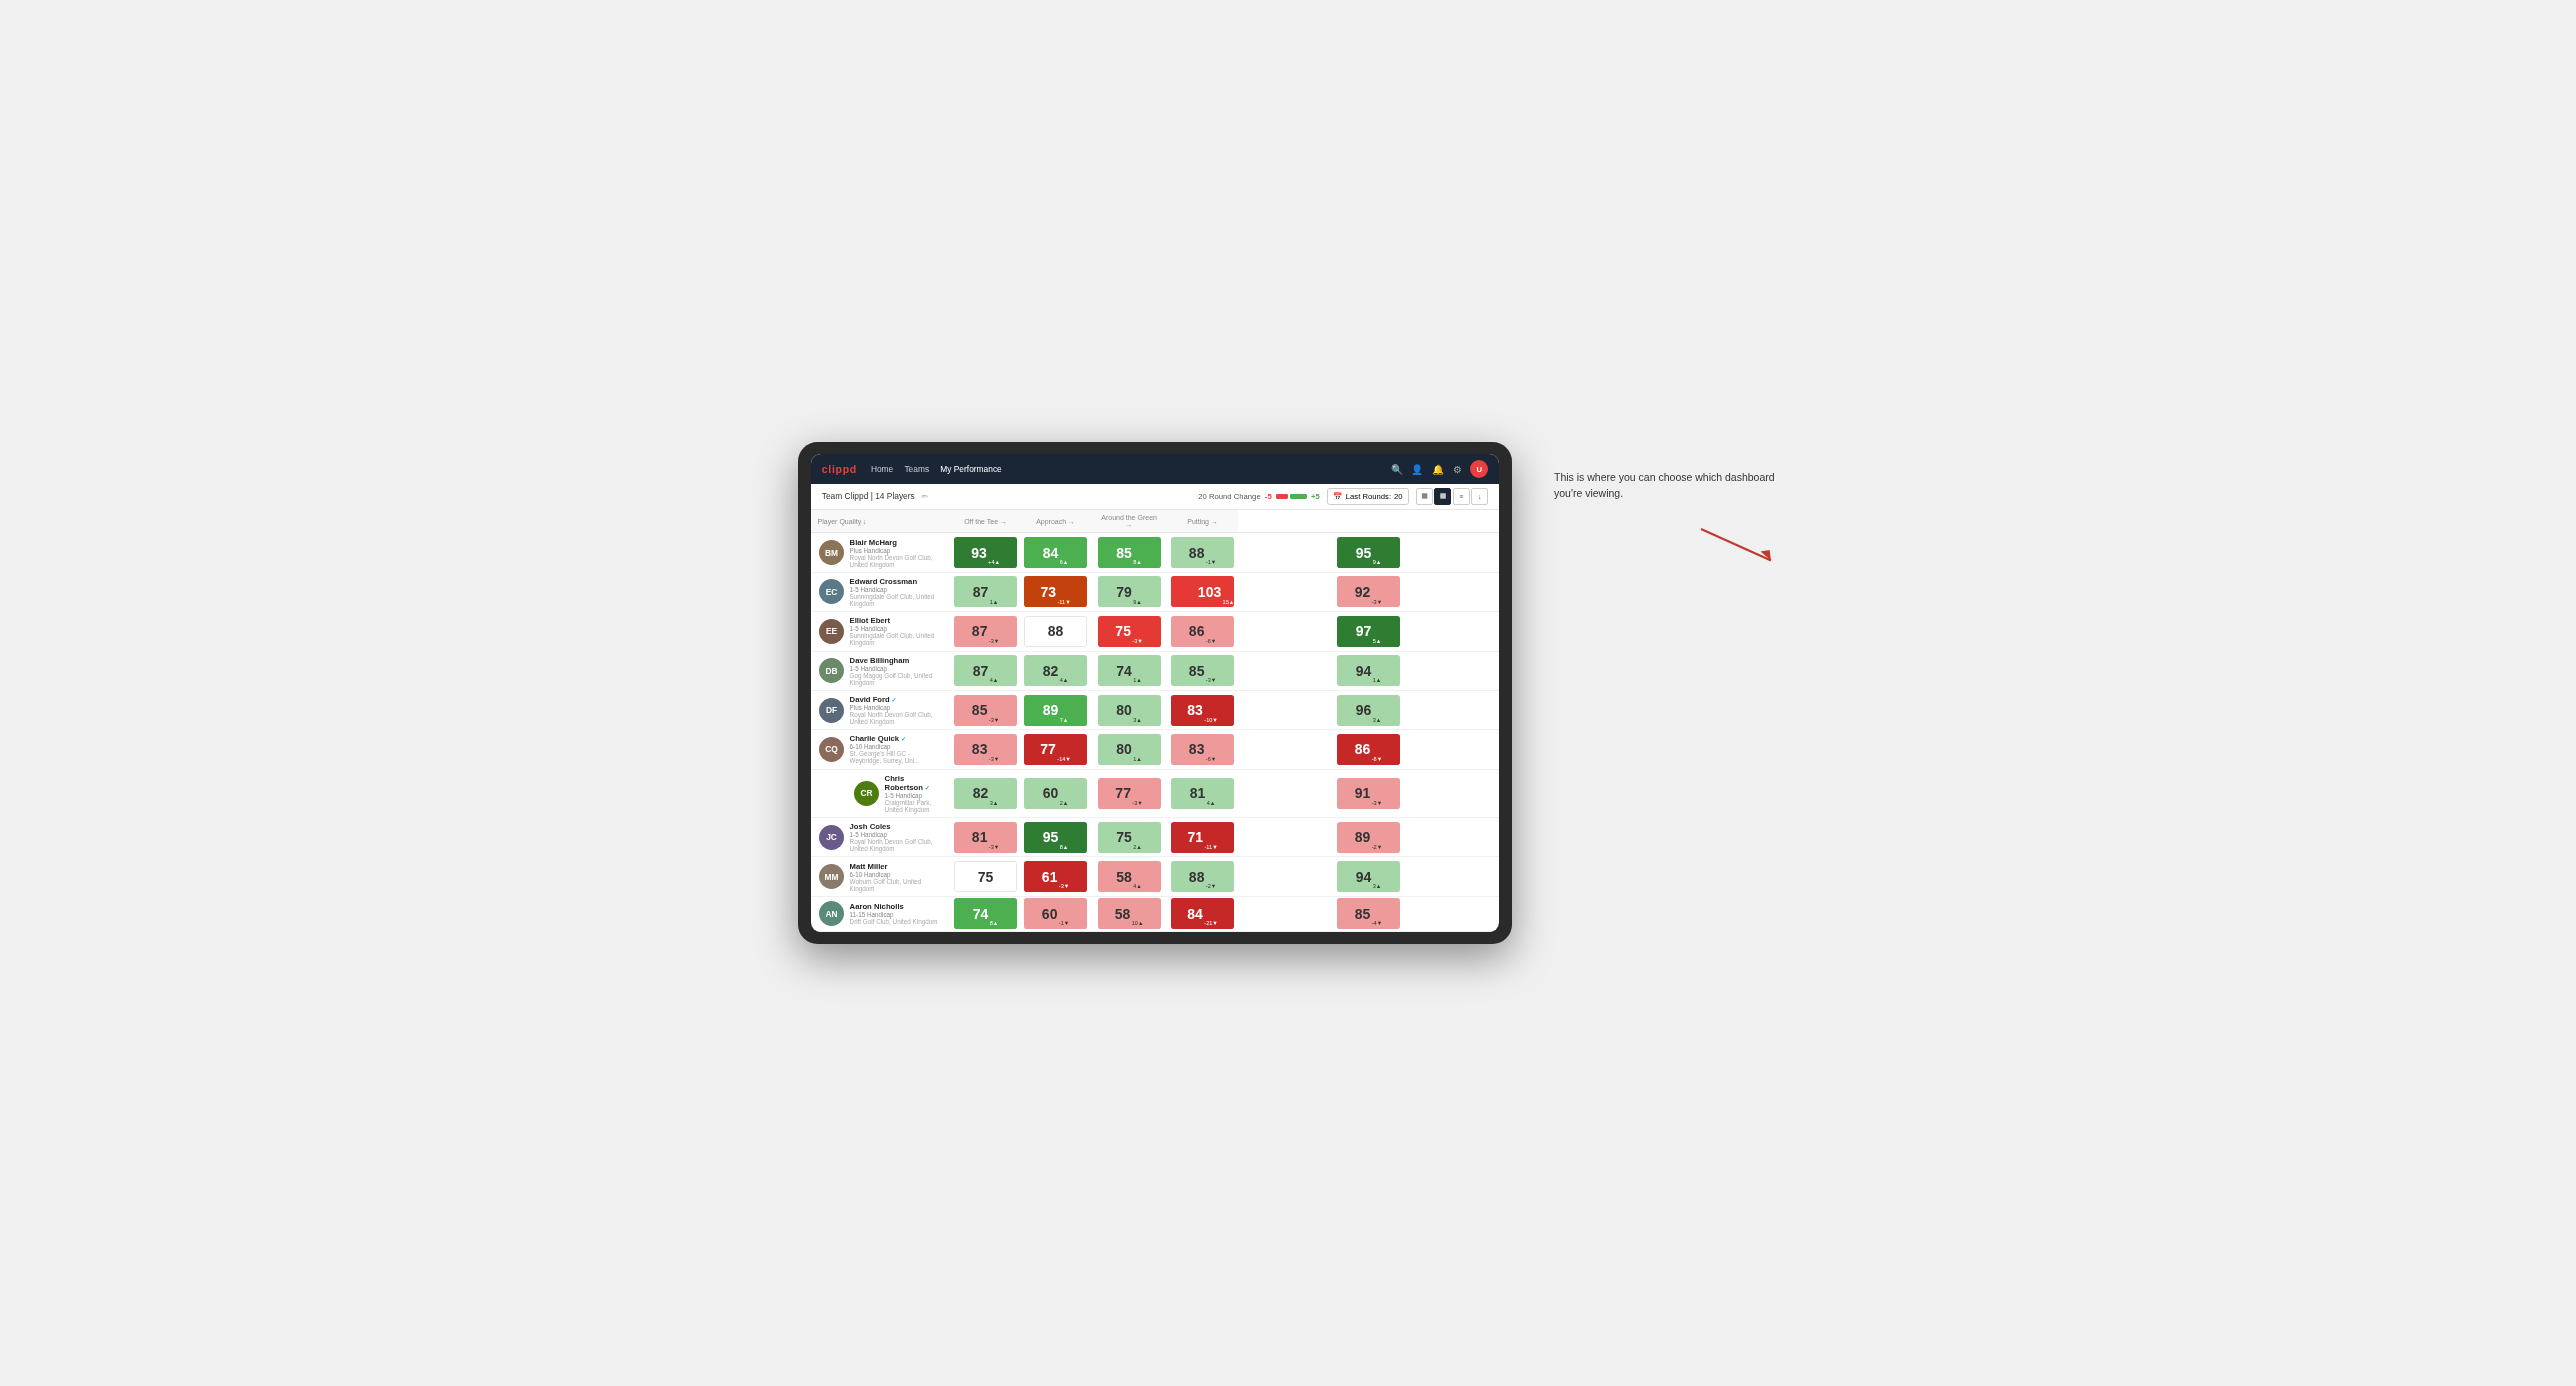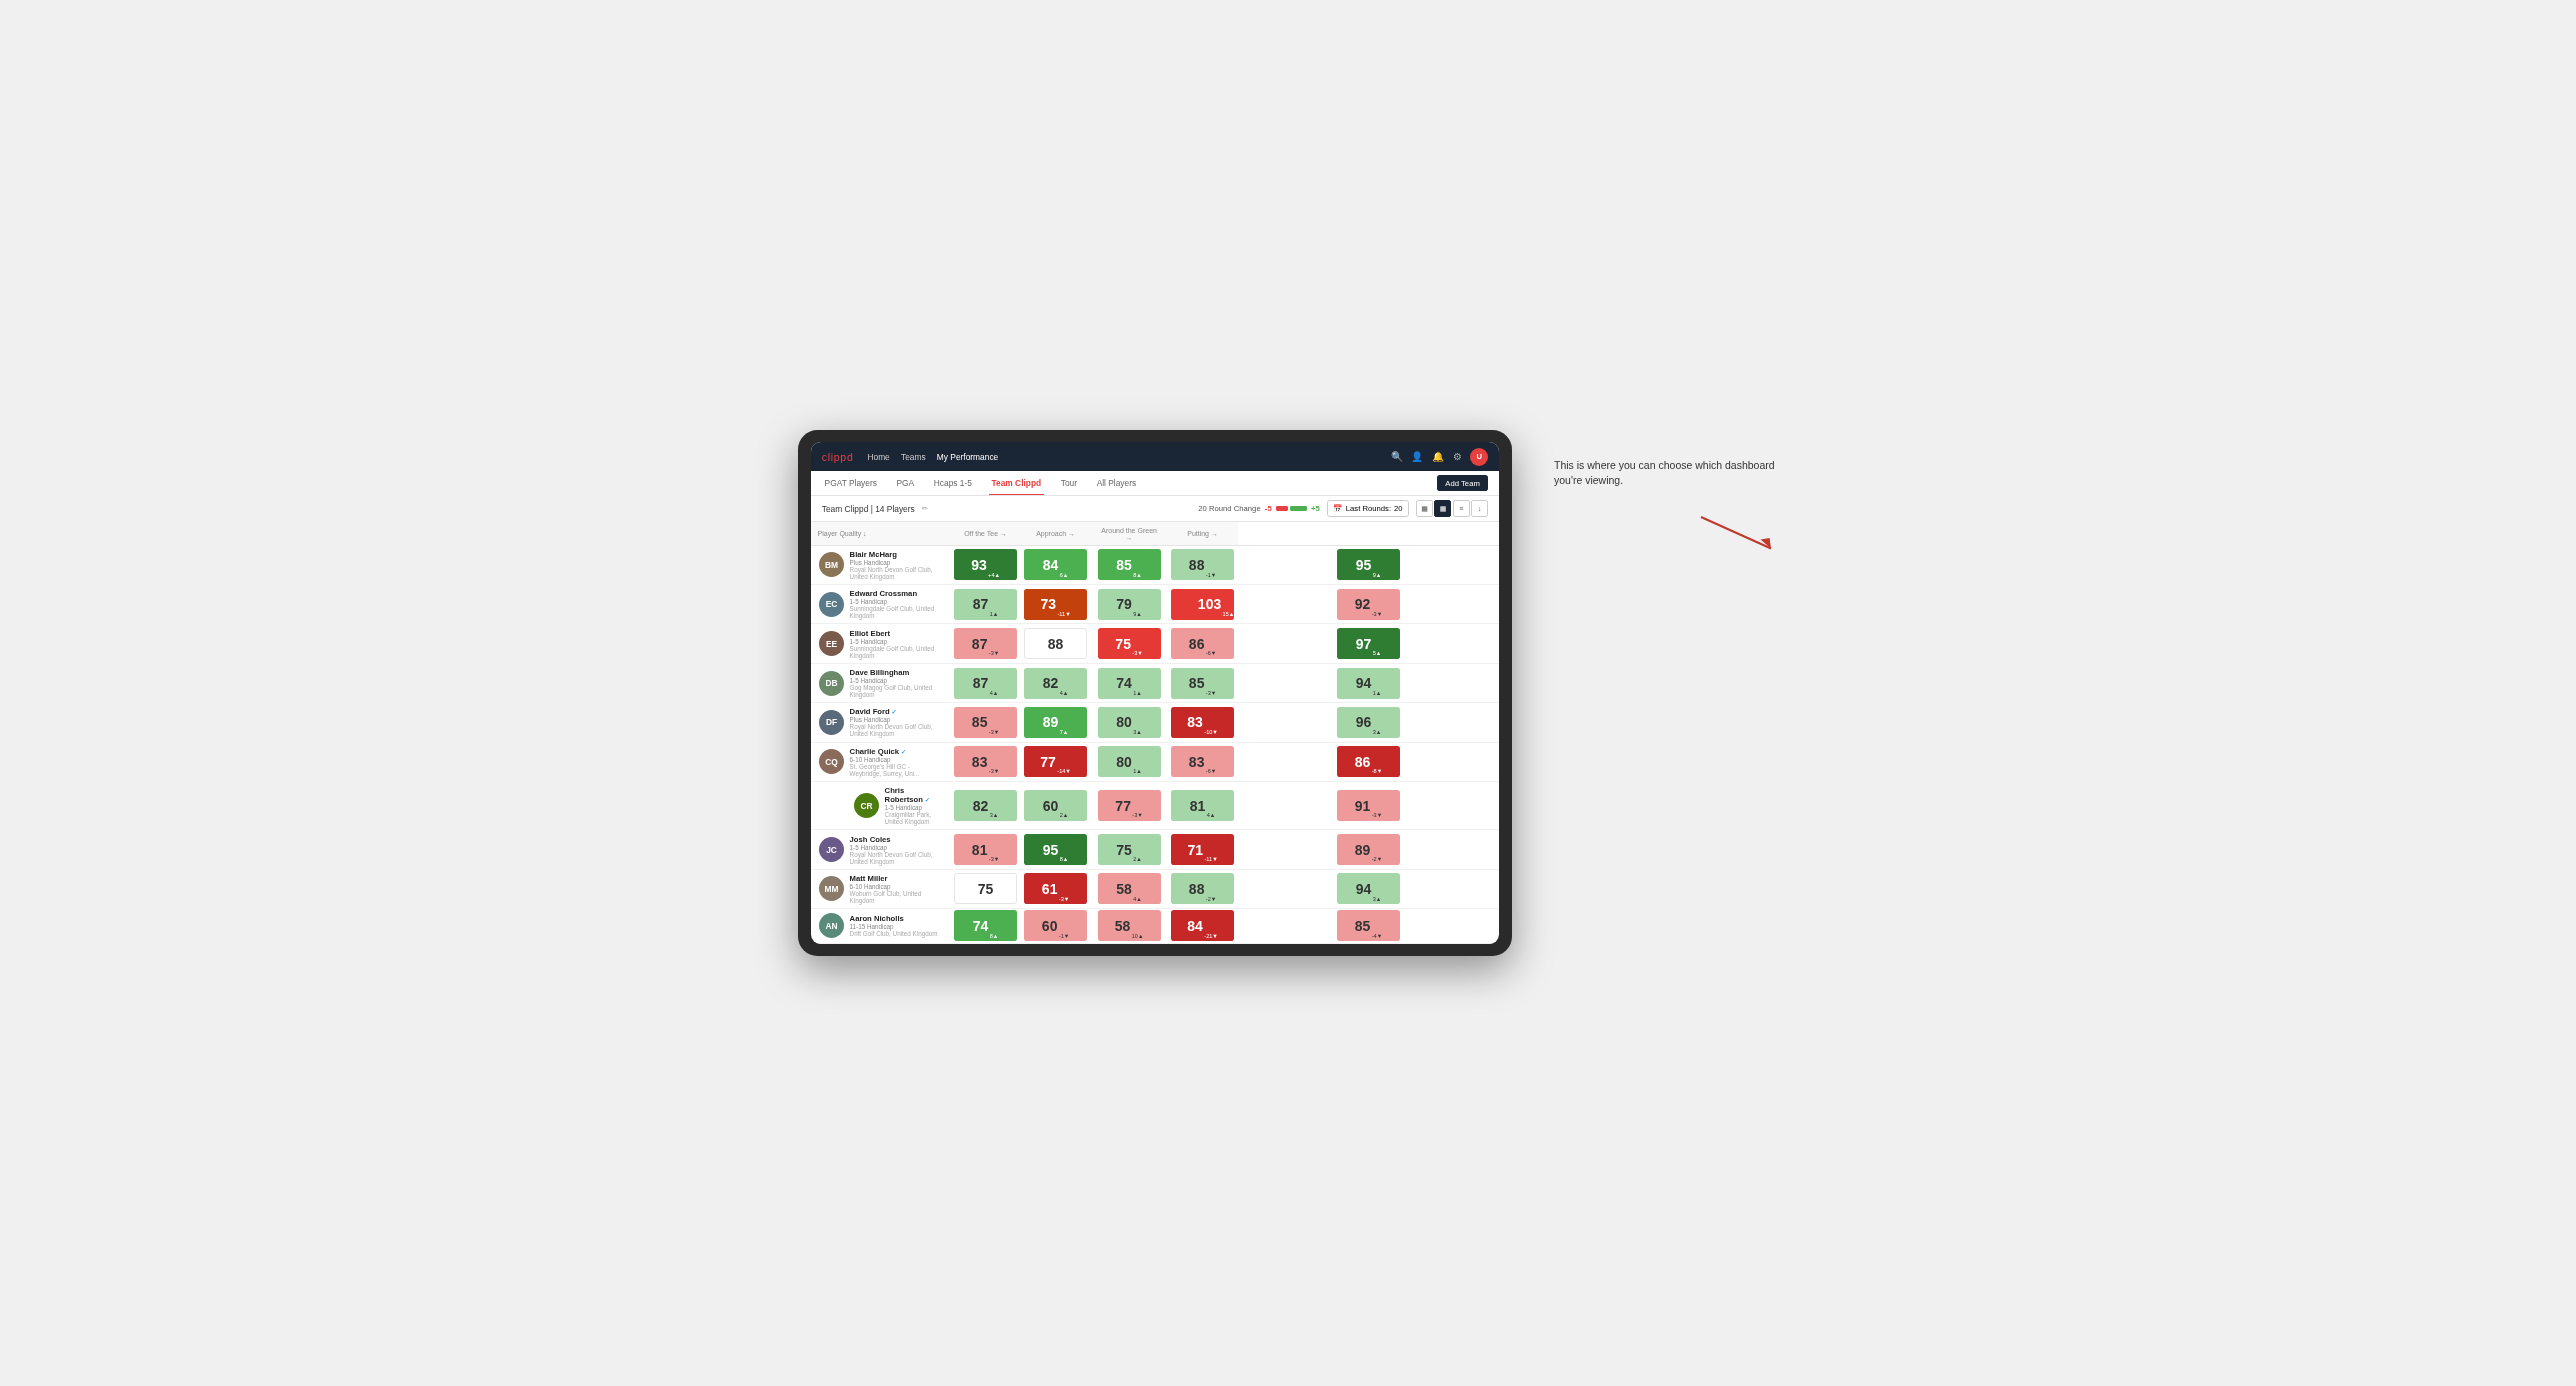--- a/index.html
+++ b/index.html
@@ -35,21 +35,21 @@
     
     .top-nav {
       background: #1a2535;
       display: flex;
       align-items: center;
       padding: 5.6px 11.2px;
       gap: 14px;
     }
     .nav-logo {
       color: #e84040;
-      font-weight: 400;
+      font-weight: 700;
       font-size: 10.5px;
       letter-spacing: 0.7px;
     }
     .nav-links {
       display: flex;
       gap: 11.2px;
       flex: 1;
     }
     .nav-link {
       color: #ccc;
@@ -284,31 +284,20 @@
         </div>
         <div class="nav-icons">
           <span class="nav-icon">🔍</span>
           <span class="nav-icon">👤</span>
           <span class="nav-icon">🔔</span>
           <span class="nav-icon">⚙</span>
           <div class="avatar-circle">U</div>
         </div>
       </div>
 
-      <div class="tabs-bar">
-        <span class="tab">PGAT Players</span>
-        <span class="tab">PGA</span>
-        <span class="tab">Hcaps 1-5</span>
-        <span class="tab active">Team Clippd</span>
-        <span class="tab">Tour</span>
-        <span class="tab">All Players</span>
-        <div class="tab-actions">
-          <button class="add-team-btn">Add Team</button>
-        </div>
-      </div>
 
       <div class="toolbar">
         <span class="team-label">
           <span>Team Clippd</span> | <span>14 Players</span>
         </span>
         <span class="edit-icon">✏</span>
         <div class="spacer"></div>
         <div class="round-change">
           <span>20 Round Change</span>
           <span style="color:#e84040; font-weight:600;">-5</span>

